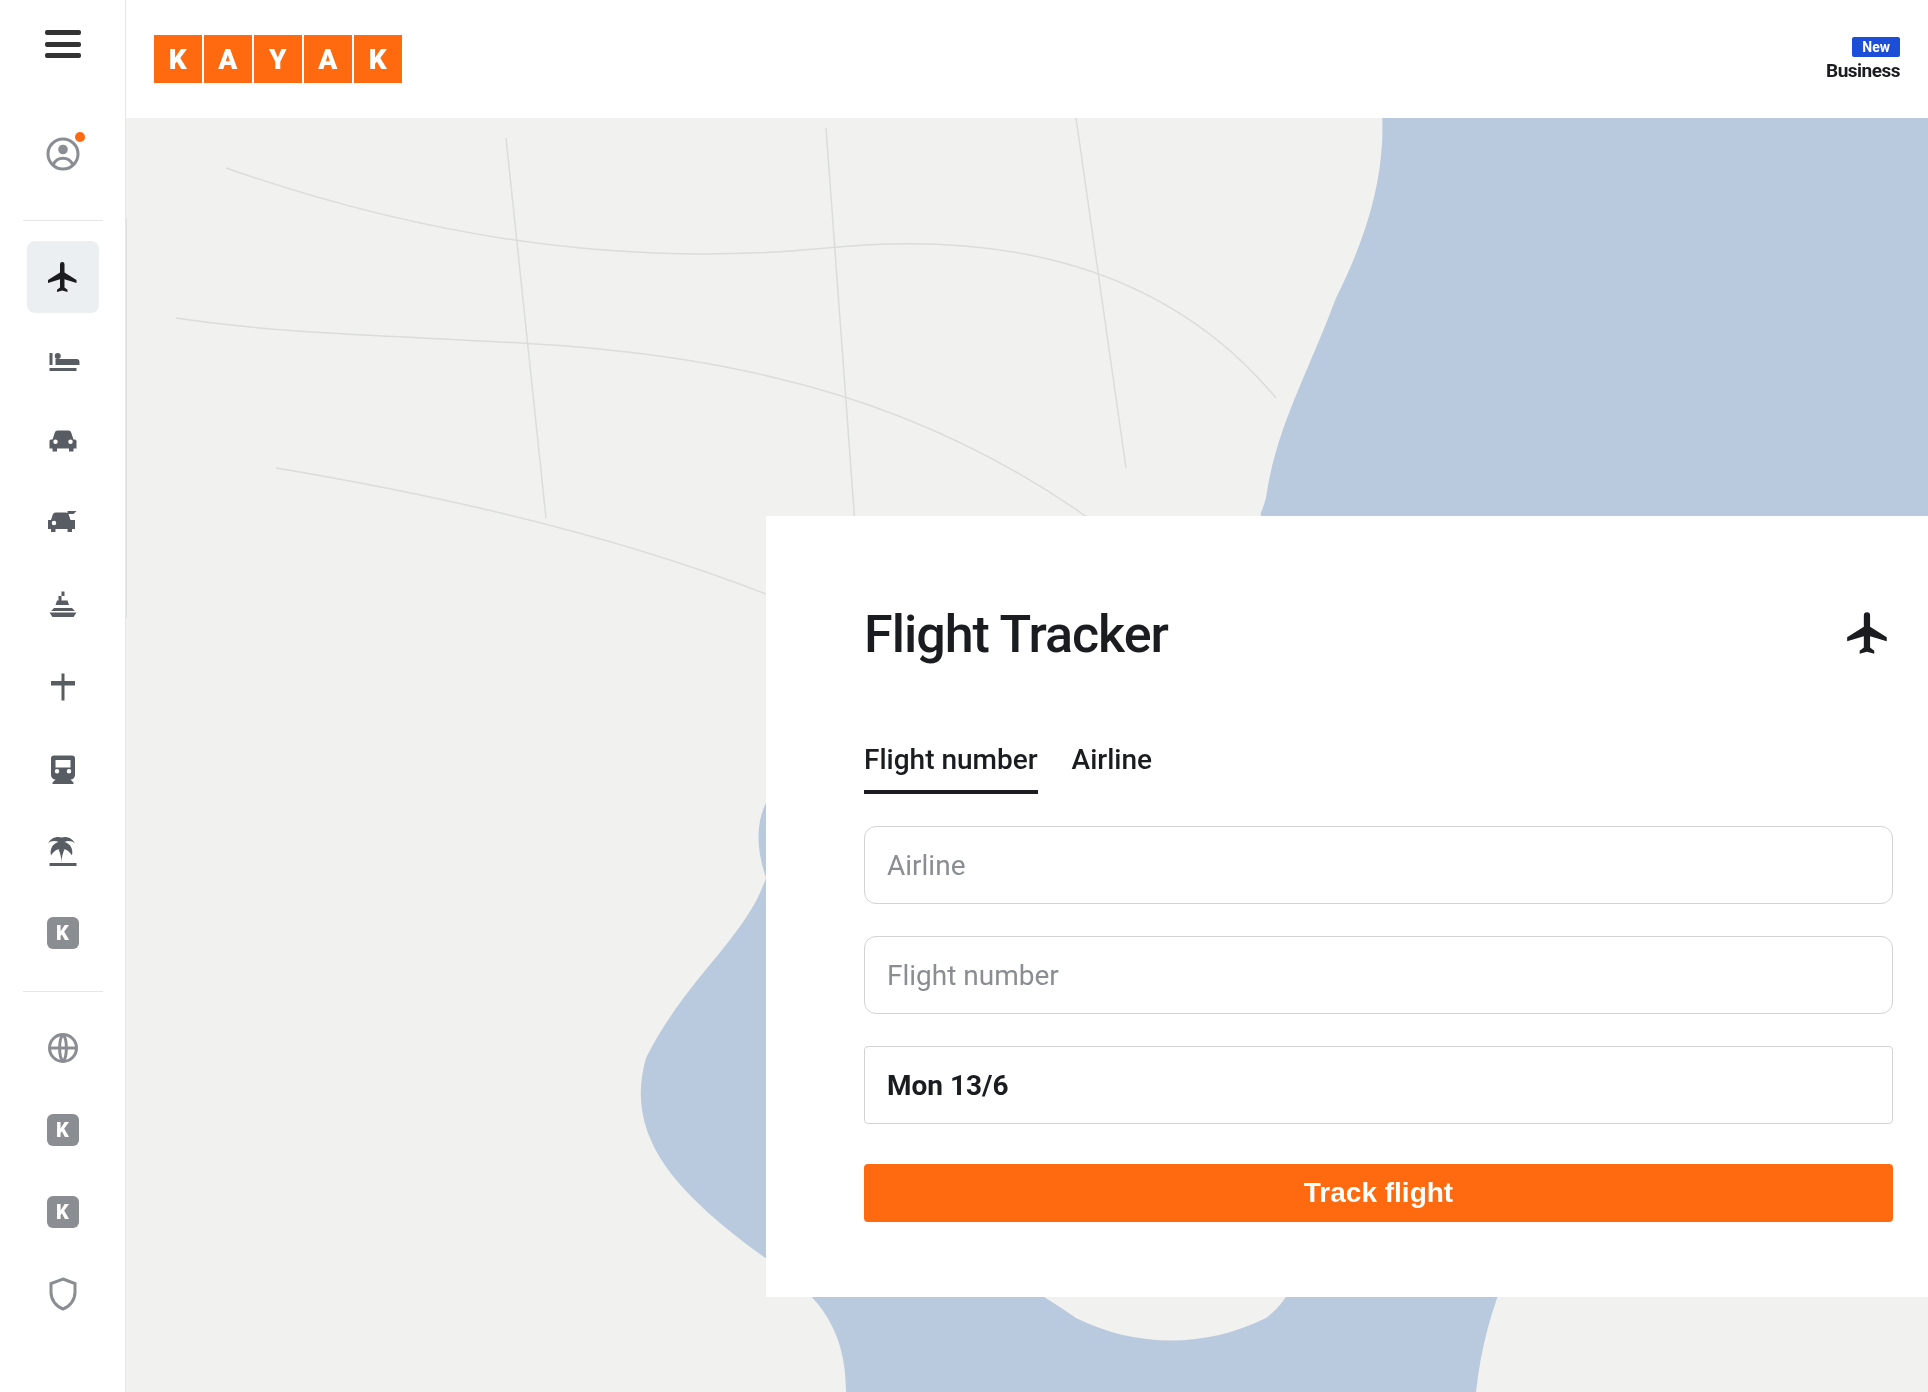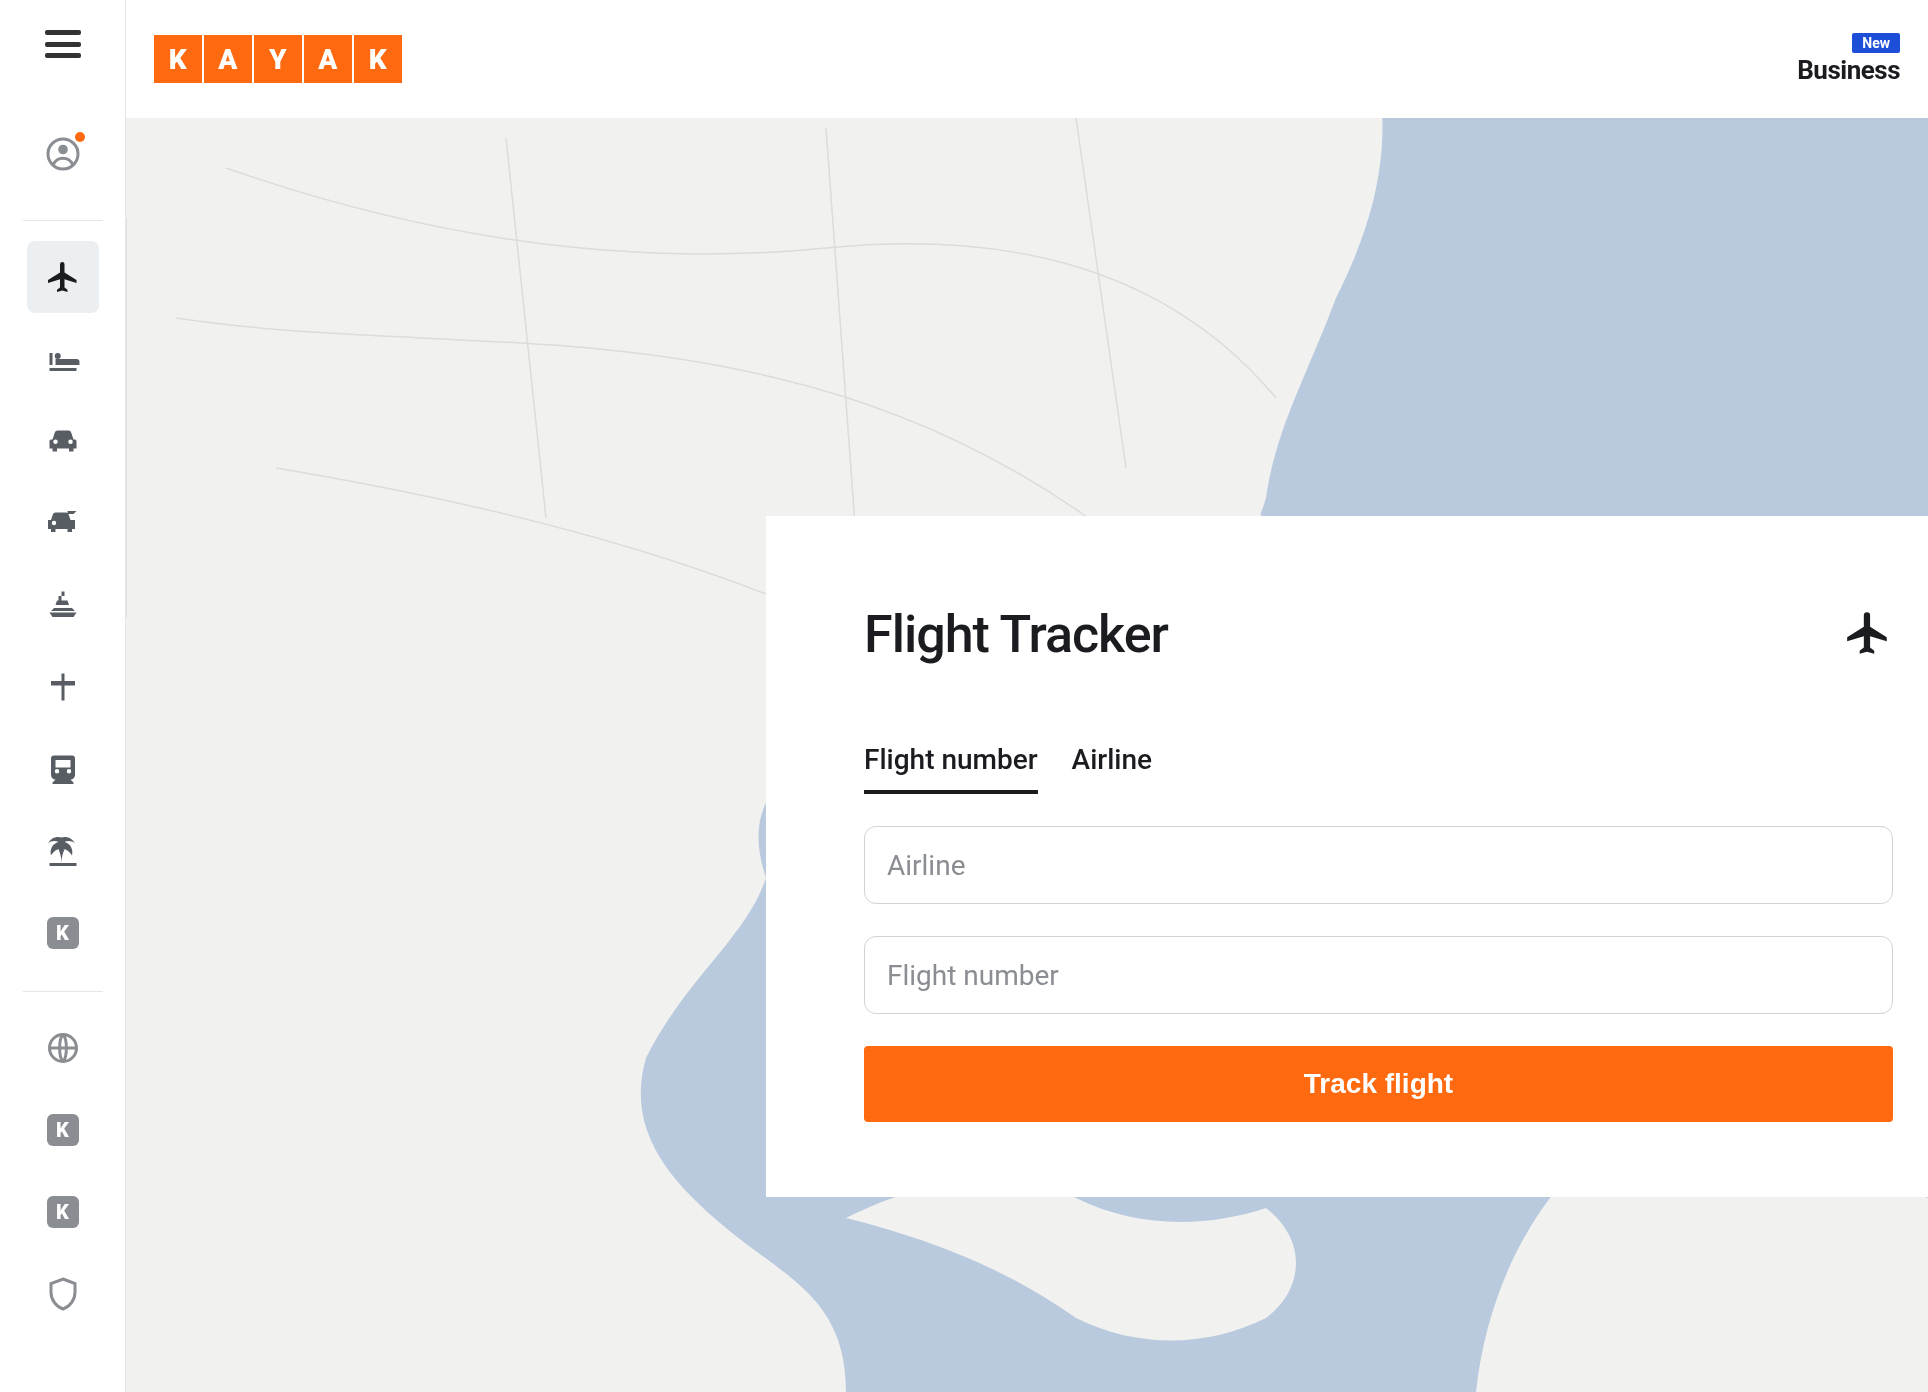--- a/index.html
+++ b/index.html
@@ -108,21 +108,21 @@
 .new-badge {
   background: #1d4ed8;
   color: #fff;
   font-size: 14px;
   font-weight: 700;
   padding: 2px 10px;
   border-radius: 2px;
   margin-bottom: 2px;
 }
 .business-text {
-  font-size: 26px;
+  font-size: 19px;
   font-weight: 700;
   color: #1a1c1f;
   letter-spacing: -0.5px;
 }
 .map-area {
   position: absolute;
   left: 126px;
   top: 118px;
   right: 0;
   bottom: 0;
@@ -195,21 +195,21 @@
   font-size: 28px;
   font-weight: 700;
   color: #1a1c1f;
   margin-bottom: 40px;
   display: flex;
   align-items: center;
   cursor: pointer;
 }
 .track-btn {
   width: 100%;
-  height: 76px;
+  height: 58px;
   background: #ff690f;
   color: #fff;
   font-size: 28px;
   font-weight: 700;
   border: none;
   border-radius: 4px;
   cursor: pointer;
 }
 .k-square {
   width: 32px;
@@ -378,15 +378,18 @@
       </div>
     </div>
 
     <div class="tabs">
       <div class="tab active">Flight number</div>
       <div class="tab">Airline</div>
     </div>
 
     <input class="form-input" type="text" placeholder="Airline" style="">
     <input class="form-input" type="text" placeholder="Flight number" style="">
+    <div class="date-field">
+      <span>Mon 13/6</span>
+    </div>
     <button class="track-btn">Track flight</button>
   </div>
 </div>
 
 </body></html>

